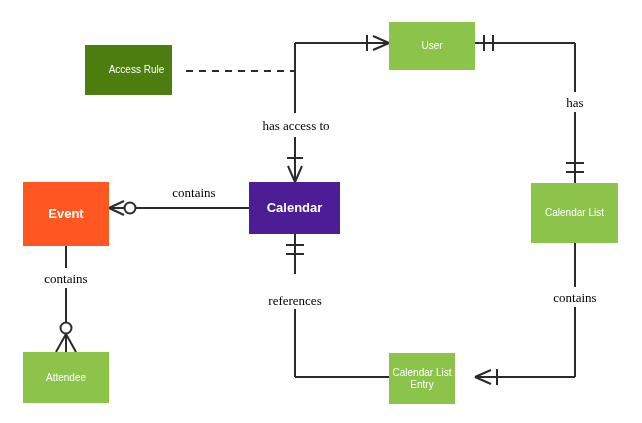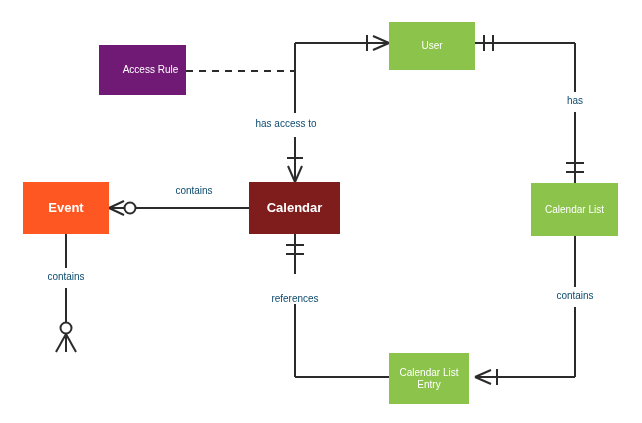--- a/index.html
+++ b/index.html
@@ -41,23 +41,23 @@
   .entity-major {
     font-size: 13px;
     font-weight: bold;
   }
   .entity-minor {
     font-size: 10px;
     font-weight: normal;
   }
   .edge-label {
     position: absolute;
-    color: #0c4a6e;
-    font-family: Liberation Sans, sans-serif;
-    font-size: 10px;
+    color: #000000;
+    font-family: Liberation Serif, serif;
+    font-size: 13px;
     white-space: nowrap;
     background: #ffffff;
     padding: 0 3px;
     z-index: 4;
     user-select: none;
   }
 </style>
 </head>
 <body>
 
@@ -136,50 +136,53 @@
 
         <circle cx="66" cy="328" r="5.5" fill="#ffffff" stroke="#2b2b2b" stroke-width="2"></circle>
         <line x1="66" y1="334" x2="66" y2="352"></line>
         <line x1="66" y1="334" x2="56" y2="352"></line>
         <line x1="66" y1="334" x2="76" y2="352"></line>
       </g>
 
     </g>
   </svg>
 
-  <div class="entity entity-major" style="left:23px; top:182px; width:86px; height:52px; background:#FF5722;">
+  <div class="entity entity-major" style="left:23px; top:182px; width:86px; height:64px; background:#FF5722;">
     <span>Event</span>
   </div>
 
-  <div class="entity entity-major" style="left:249px; top:182px; width:91px; height:52px; background:#7f1d1d;">
+  <div class="entity entity-major" style="left:249px; top:182px; width:91px; height:52px; background:#4c1d95;">
     <span>Calendar</span>
   </div>
 
-  <div class="entity entity-minor" style="left:99px; top:45px; width:87px; height:50px; background:#701a75;padding-left:16px;">
+  <div class="entity entity-minor" style="left:85px; top:45px; width:87px; height:50px; background:#4d7c0f;padding-left:16px;">
     <span>Access Rule</span>
   </div>
 
   <div class="entity entity-minor" style="left:389px; top:22px; width:86px; height:48px; background:#8CC44B;">
     <span>User</span>
   </div>
 
-  <div class="entity entity-minor" style="left:531px; top:183px; width:87px; height:53px; background:#8CC44B;">
+  <div class="entity entity-minor" style="left:531px; top:183px; width:87px; height:60px; background:#8CC44B;">
     <span>Calendar List</span>
   </div>
 
-  <div class="entity entity-minor" style="left:389px; top:353px; width:80px; height:51px; background:#8CC44B;">
+  <div class="entity entity-minor" style="left:389px; top:353px; width:66px; height:51px; background:#8CC44B;">
     <span>Calendar List Entry</span>
   </div>
 
+  <div class="entity entity-minor" style="left:23px; top:352px; width:86px; height:51px; background:#8CC44B;">
+    <span>Attendee</span>
+  </div>
 
   <div class="edge-label" style="left:194px; top:185px; transform:translateX(-50%);">
     <span>contains</span>
   </div>
 
-  <div class="edge-label" style="left:286px; top:118px; transform:translateX(-50%);">
+  <div class="edge-label" style="left:296px; top:118px; transform:translateX(-50%);">
     <span>has access to</span>
   </div>
 
   <div class="edge-label" style="left:575px; top:95px; transform:translateX(-50%);">
     <span>has</span>
   </div>
 
   <div class="edge-label" style="left:575px; top:290px; transform:translateX(-50%);">
     <span>contains</span>
   </div>

